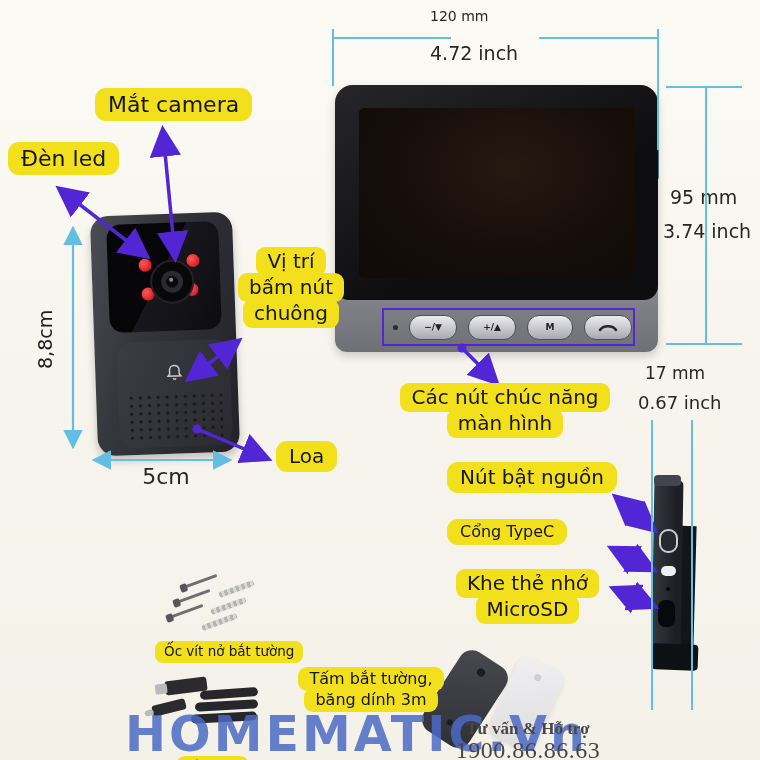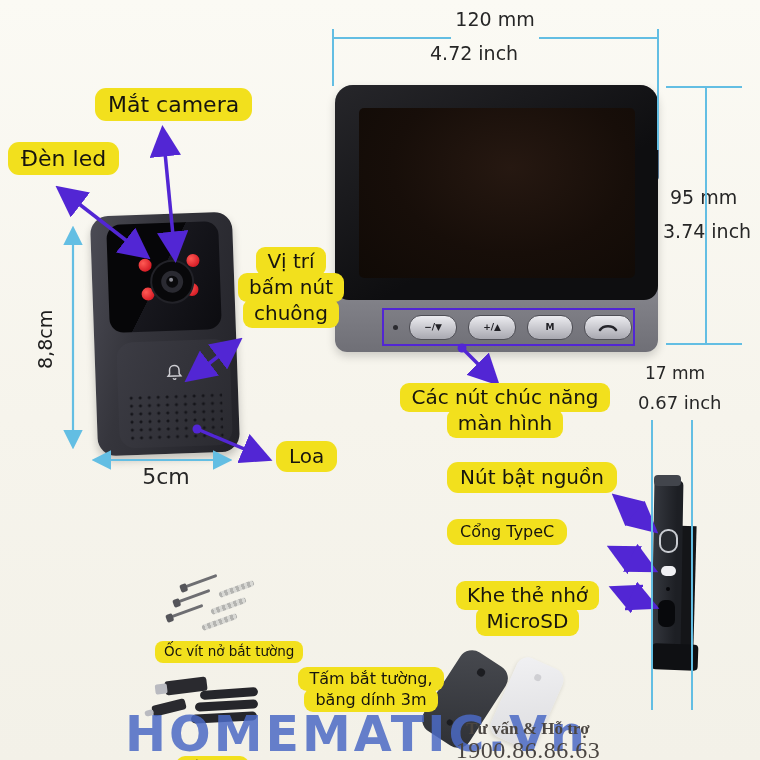--- a/index.html
+++ b/index.html
@@ -93,21 +93,21 @@
   .support .t1{font-size:17px;font-weight:bold;display:block;}
   .support .t2{font-size:24px;display:block;margin-top:-2px;letter-spacing:0.5px;}
   .vtext{left:34px;top:292px;width:46px;height:95px;writing-mode:vertical-rl;transform:rotate(180deg);
     font-size:19px;color:#1c1c1c;z-index:4;text-align:center;}
 </style>
 </head>
 <body>
 
 <div class="canvas">
 
-  <div class="dimtxt" style="left:430px;top:8px;width:130px;text-align:center;font-size:19px;">120 mm</div>
+  <div class="dimtxt" style="left:430px;top:8px;width:130px;font-size:14px;">120 mm</div>
   <div class="dimtxt" style="left:430px;top:42px;width:130px;text-align:left;font-size:19px;">4.72 inch</div>
   <div class="dimtxt" style="left:670px;top:186px;font-size:19px;">95 mm</div>
   <div class="dimtxt" style="left:663px;top:220px;font-size:19px;">3.74 inch</div>
   <div class="dimtxt" style="left:645px;top:363px;font-size:17px;">17 mm</div>
   <div class="dimtxt" style="left:638px;top:392px;font-size:18px;">0.67 inch</div>
   <div class="abs vtext">8,8cm</div>
   <div class="dimtxt" style="left:128px;top:464px;width:76px;text-align:center;font-size:22px;">5cm</div>
 
   <div class="abs edge-btn"></div>
   <div class="abs monitor">
@@ -221,21 +221,21 @@
     <span>chuông</span>
   </div>
   <div class="lbl" style="left:276px;top:441px;font-size:20px;">Loa</div>
 
   <div class="lbl-stack" style="left:385px;top:386px;width:240px;font-size:20px;">
     <span>Các nút chúc năng</span>
     <span>màn hình</span>
   </div>
   <div class="lbl" style="left:447px;top:462px;font-size:20px;">Nút bật nguồn</div>
   <div class="lbl" style="left:447px;top:519px;font-size:16px;">Cổng TypeC</div>
-  <div class="lbl-stack" style="left:440px;top:572px;width:175px;font-size:20px;margin-top:12px;">
+  <div class="lbl-stack" style="left:440px;top:572px;width:175px;font-size:20px;">
     <span>Khe thẻ nhớ</span>
     <span>MicroSD</span>
   </div>
 
   <div class="lbl" style="left:155px;top:641px;font-size:13.5px;padding:3px 9px;border-radius:8px;">Ốc vít nở bắt tường</div>
   <div class="lbl" style="left:176px;top:756px;font-size:10px;padding:3px 10px;border-radius:11px;z-index:6;">Cáp TypeC</div>
   <div class="lbl-stack" style="left:300px;top:670px;width:142px;font-size:16px;">
     <span>Tấm bắt tường,</span>
     <span>băng dính 3m</span>
   </div>

